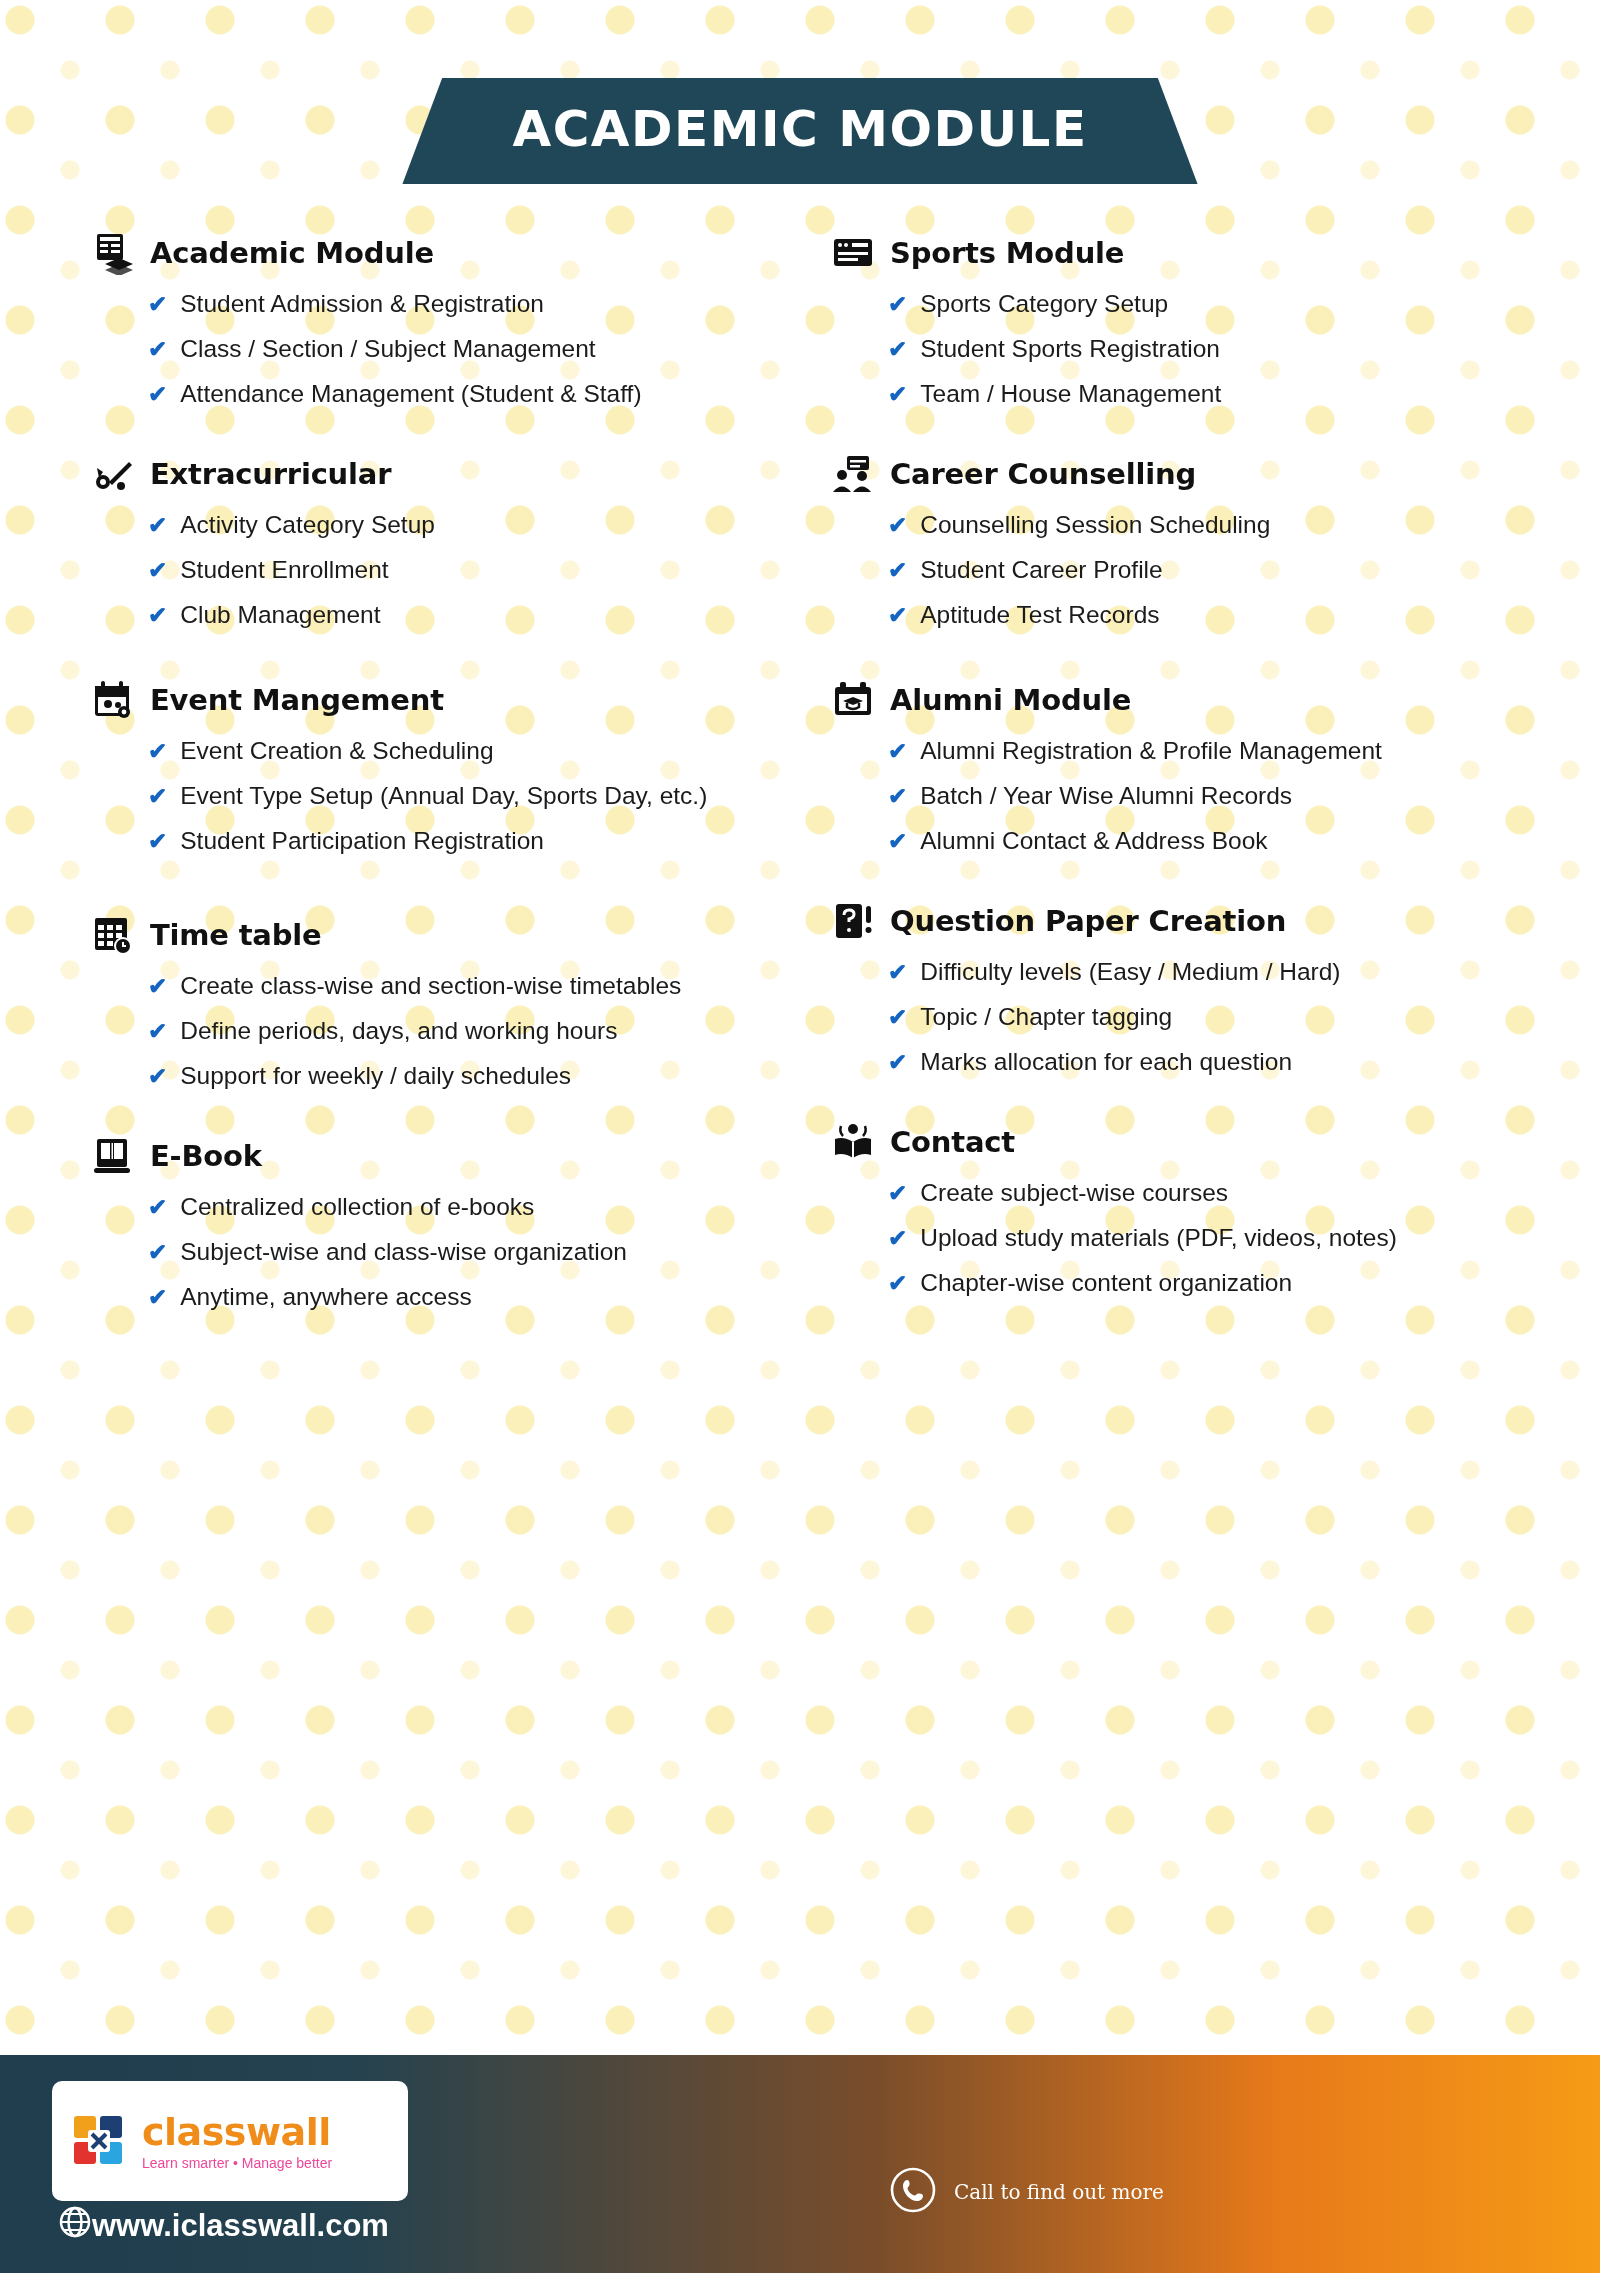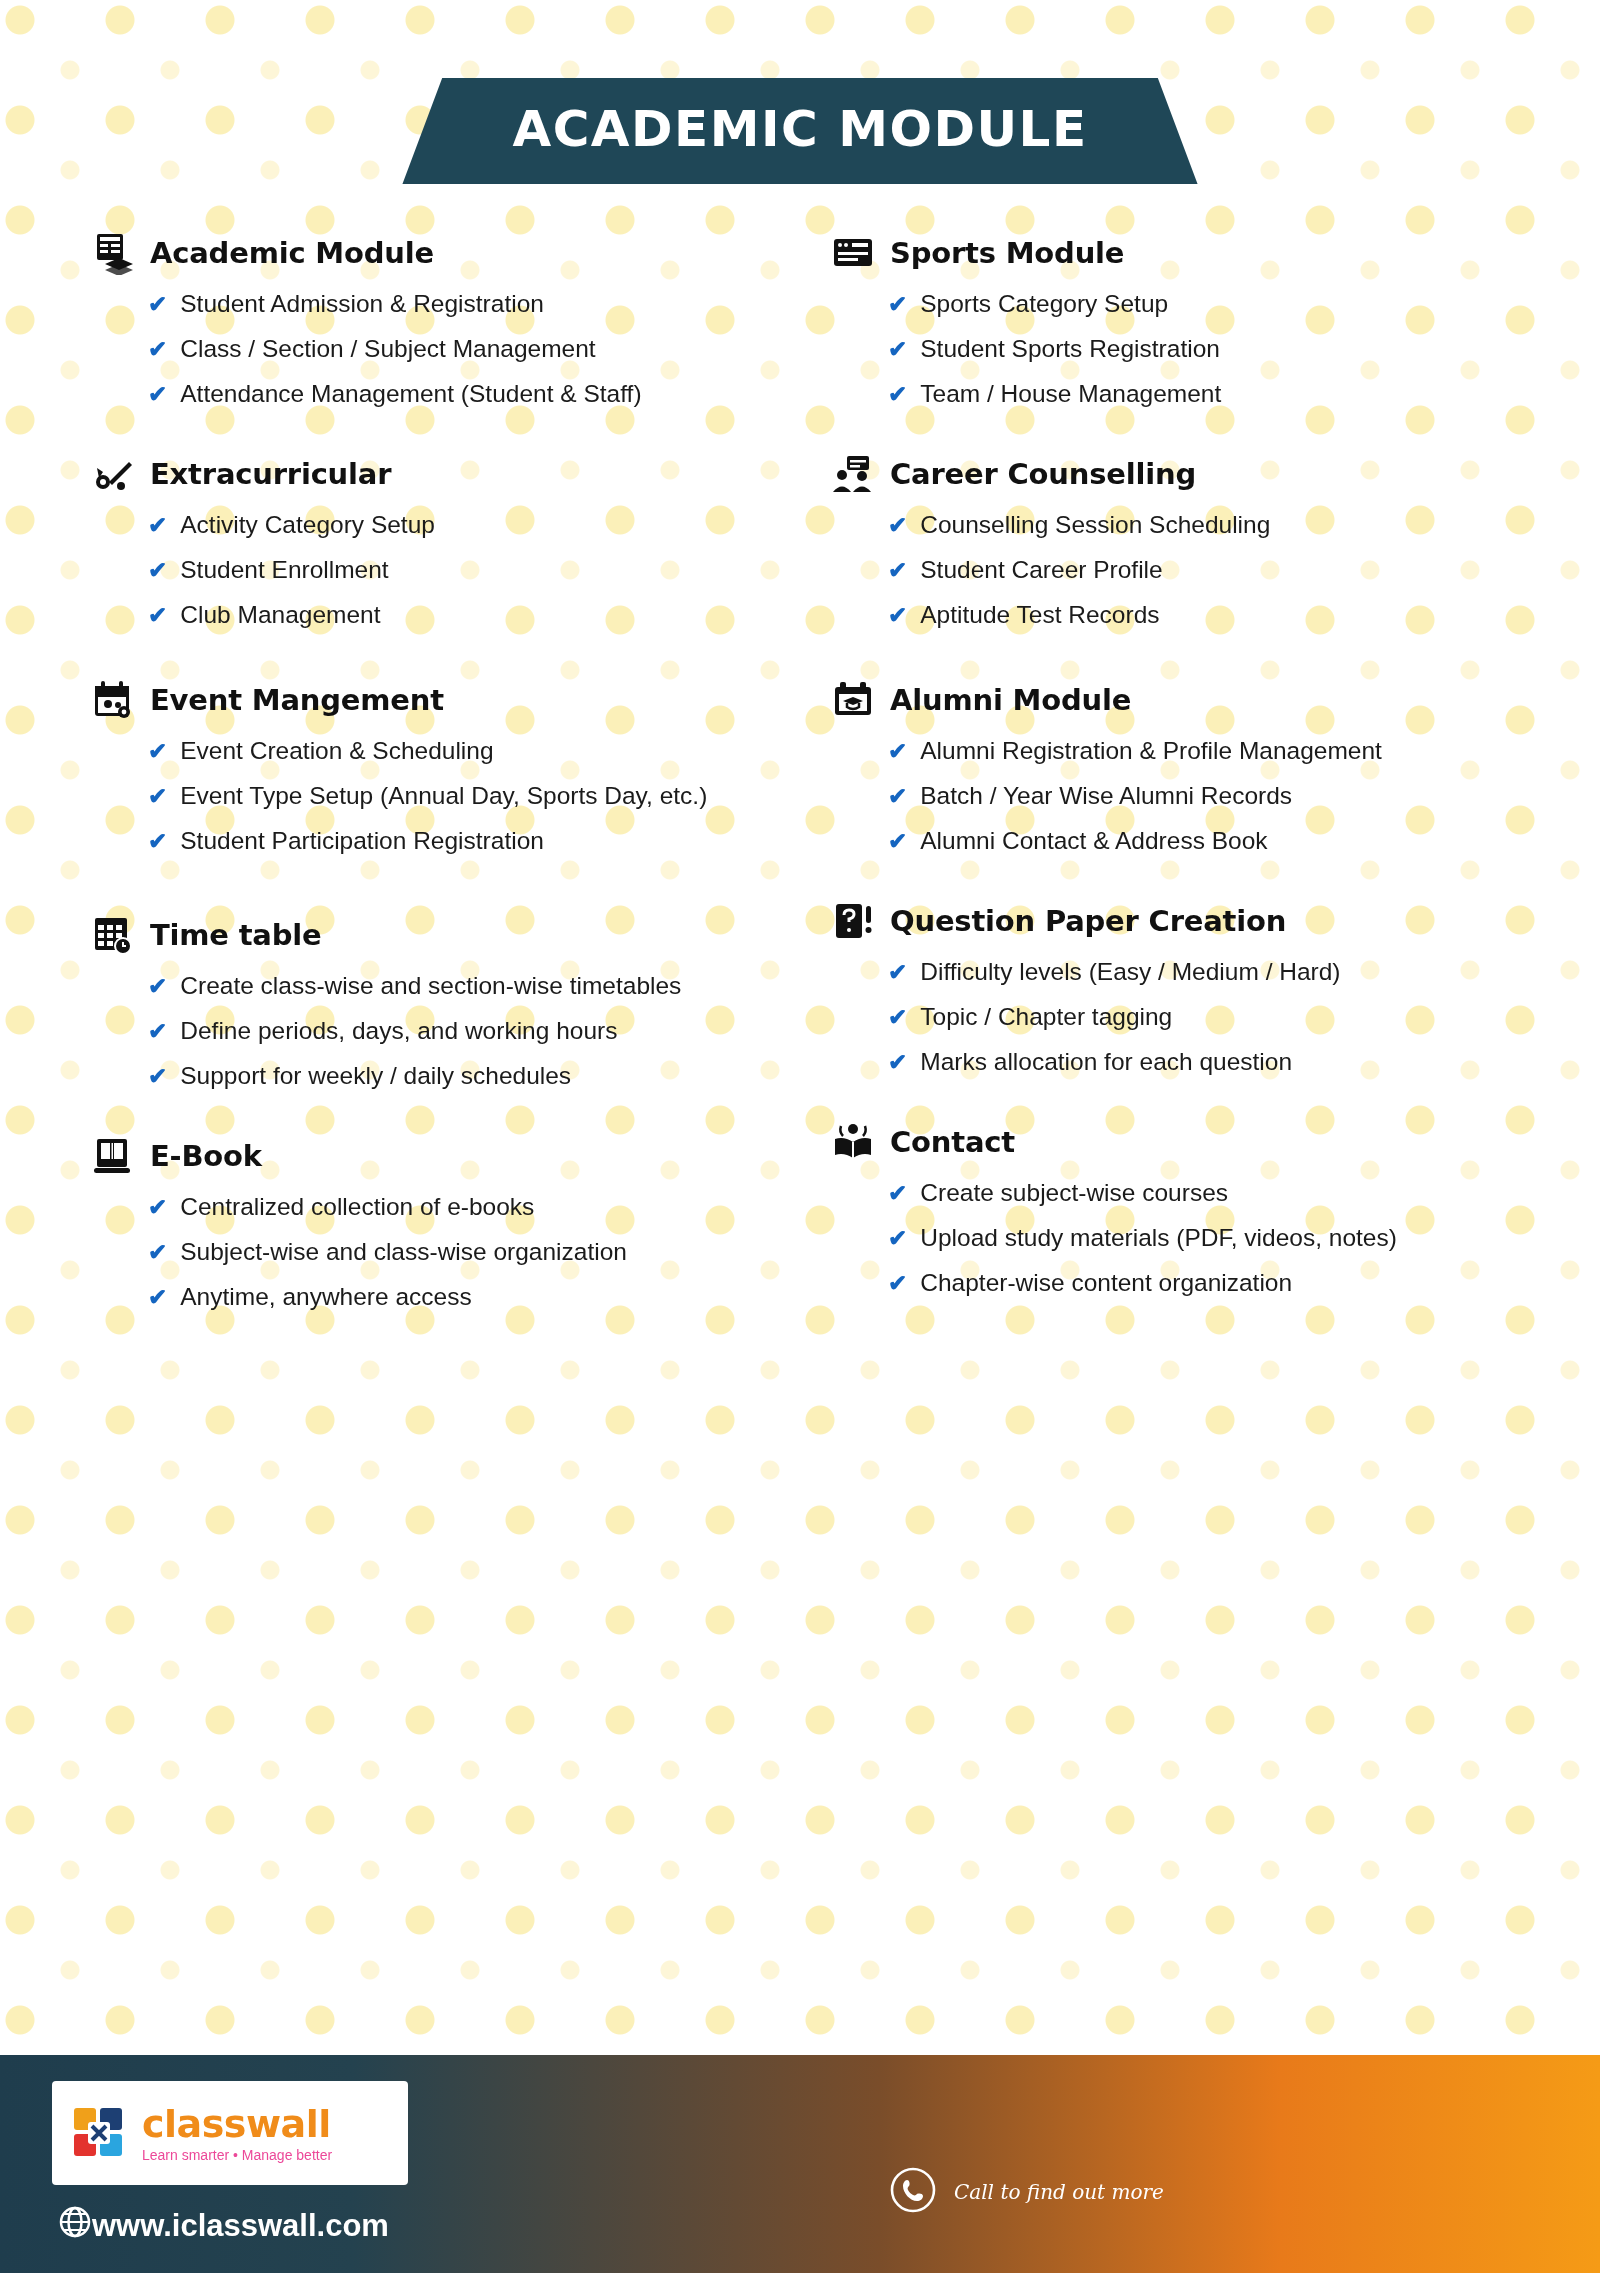--- a/index.html
+++ b/index.html
@@ -124,23 +124,23 @@
   }
   .footer-inner {
     position: relative;
     height: 100%;
   }
   .logo-box {
     position: absolute;
     left: 52px;
     top: 26px;
     width: 356px;
-    height: 104px;
+    height: 120px;
     background: #ffffff;
-    border-radius: 4px;
+    border-radius: 10px;
     display: flex;
     align-items: center;
     gap: 14px;
     padding: 0 18px;
   }
   .logo-mark {
     width: 58px; height: 58px; flex: 0 0 58px;
     position: relative;
   }
   .logo-text { line-height: 1; }
@@ -176,21 +176,21 @@
   }
   .phone-row {
     position: absolute;
     left: 890px;
     top: 112px;
     display: flex;
     align-items: center;
     gap: 18px;
   }
   .phone-texts { line-height: 1.1; }
-  .call-label { font-size: 20px; font-family: "DejaVu Serif", serif; font-style: italic; }
+  .call-label { font-size: 20px; font-family: "DejaVu Serif", serif; }
   .phone-num {
     font-size: 42px;
     font-weight: bold;
     letter-spacing: 1px;
     font-family: "DejaVu Sans", sans-serif;
   }
 </style>
 </head>
 <body>
 

